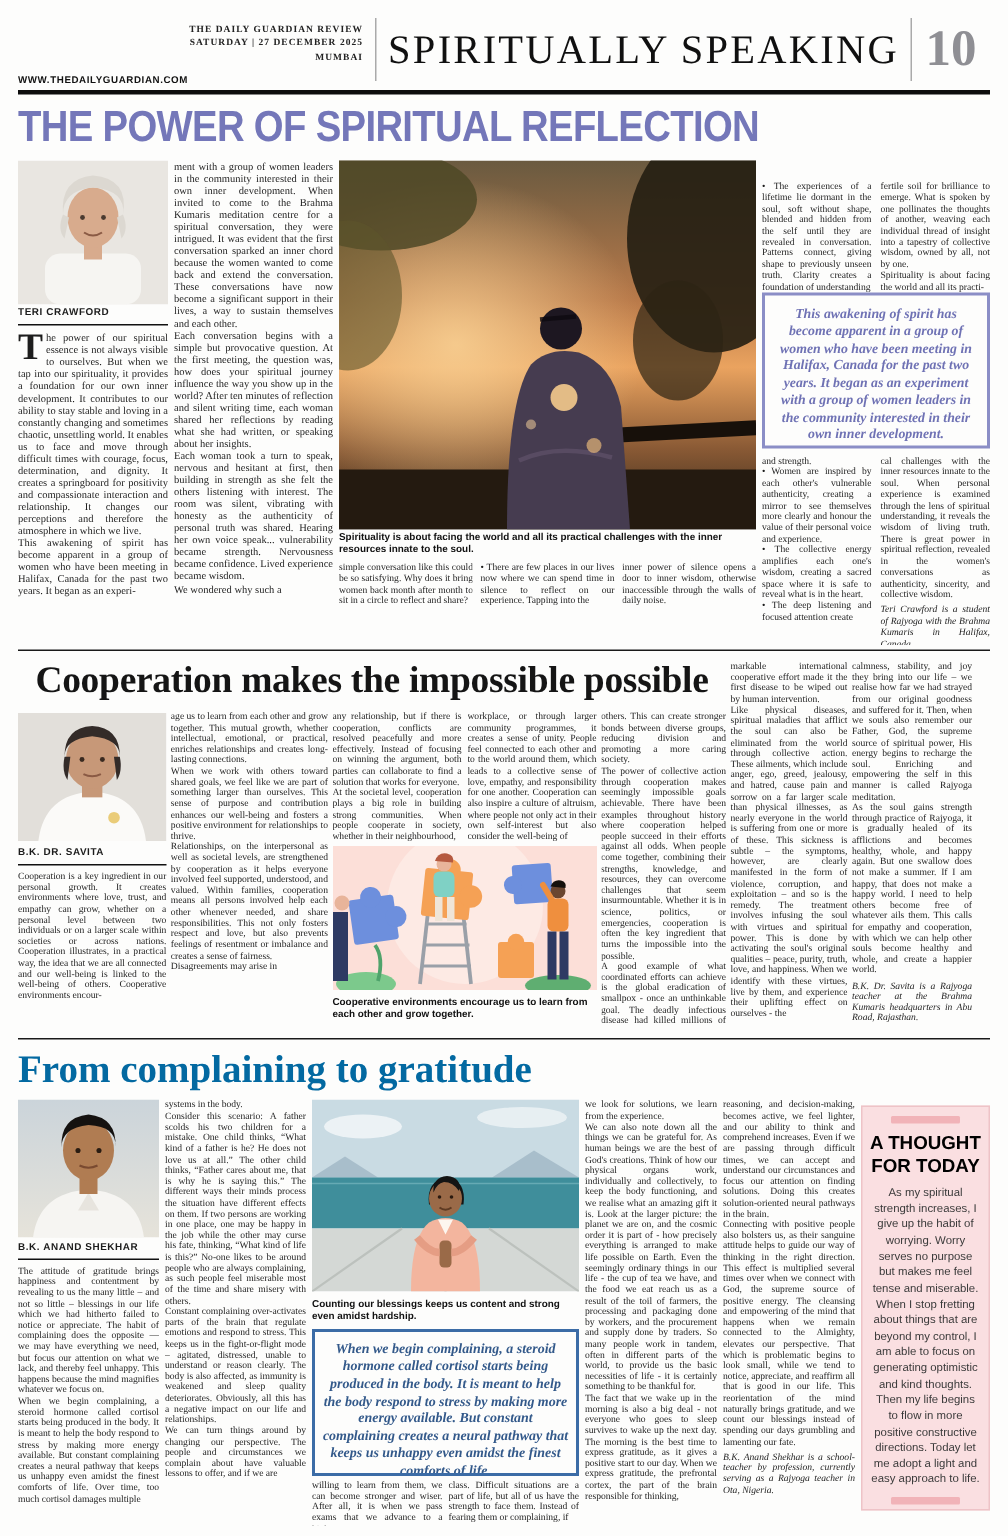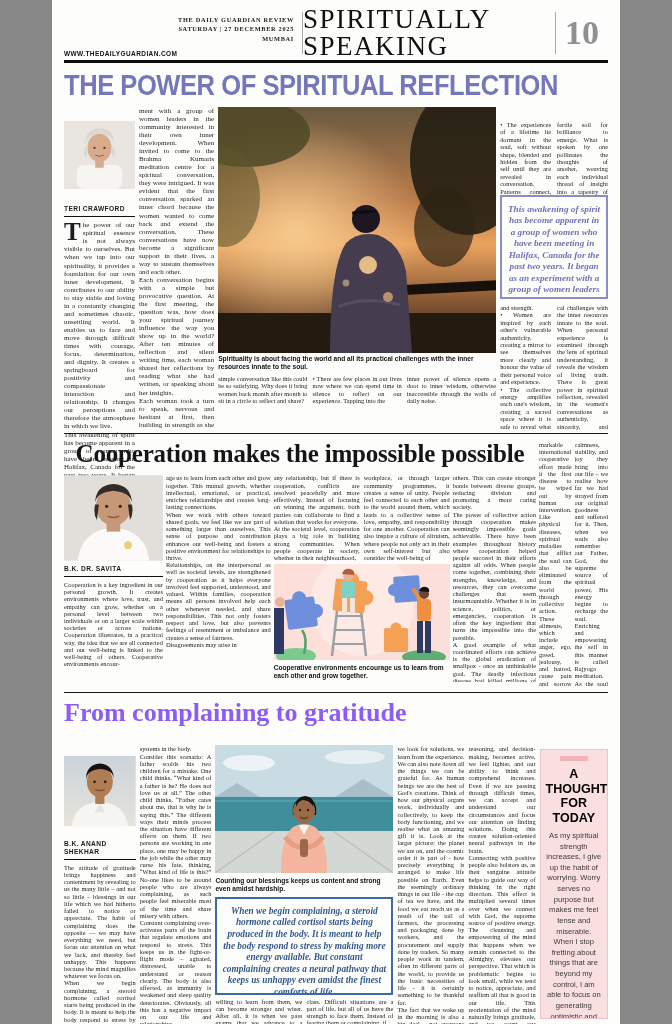--- a/index.html
+++ b/index.html
@@ -1,18 +1,18 @@
 <!DOCTYPE html>
 <html><head>
 <meta charset="utf-8">
 <style>
   * { box-sizing: border-box; margin: 0; padding: 0; }
   html,body { background:#888; }
   .page {
-    position: relative; width: 568px; height: 1024px; margin: 0 auto;
+    position: relative; width: 672px; height: 1024px; margin: 0 auto;
     background: #fdfdfc; overflow: hidden; padding: 8px 12px 0 12px;
     font-family: "Liberation Serif", serif; color: #1c1c1c;
   }
   
   .hdr { display: flex; align-items: stretch; height: 50px; }
   .hdr-left { position: relative; width: 238px; }
   .mast { position:absolute; right:8px; top:7px; text-align:right;
           font: 700 6.3px/1.5 "Liberation Serif", serif; letter-spacing:.7px; color:#222; }
   .site { position:absolute; left:0; bottom:1px; font: 700 6.5px "Liberation Sans", sans-serif; letter-spacing:.4px; color:#111; }
   .vrule { width:1px; background:#aaa; margin:4px 0; }
@@ -56,21 +56,21 @@
   .a2-body { display:flex; gap:3px; height:208px; margin-top:4px;
              font-size:6.4px; line-height:1.13; }
   .a2-c1 { width:102px; } .a2-c2 { width:108px; }
   .a2-mid { width:176px; }
   .a2-minis { display:flex; gap:4px; height:90px; }
   .a2-minis .col { flex:1; }
   .a2-c5 { width:86px; }
   .a2-c6 { width:78px; height:250px; padding-top:3px; font-size:6.4px; line-height:1.13; }
   .a2-c7 { width:80px; height:250px; padding-top:3px; font-size:6.4px; line-height:1.13; }
   
-  .h2-a3 { margin:2px 0 16px; font: 600 26px/1.25 "Liberation Serif", serif; color:#8b5cf6; }
+  .h2-a3 { margin:2px 0 4px; font: 600 26px/1.25 "Liberation Serif", serif; color:#0369a1; }
   .a3-body { display:flex; gap:4px; height:288px; font-size:6.4px; line-height:1.13; }
   .a3-c1 { width:94px; } .a3-c2 { width:94px; }
   .a3-mid { width:178px; }
   .a3-minis { display:flex; gap:4px; height:30px; margin-top:3px; }
   .a3-minis .col { flex:1; }
   .a3-c5 { width:88px; } .a3-c6 { width:88px; }
   .pq3 { border:2px solid #3c6ca6; color:#33598a; text-align:center; margin-top:3px;
          font: italic 600 9.3px/1.25 "Liberation Serif", serif; padding:7px 5px; height:98px; overflow:hidden; }
   
   .thought { width:86px; height:270px; margin-top:4px; background:#fadfe1; border:1px solid #eec3c7;

